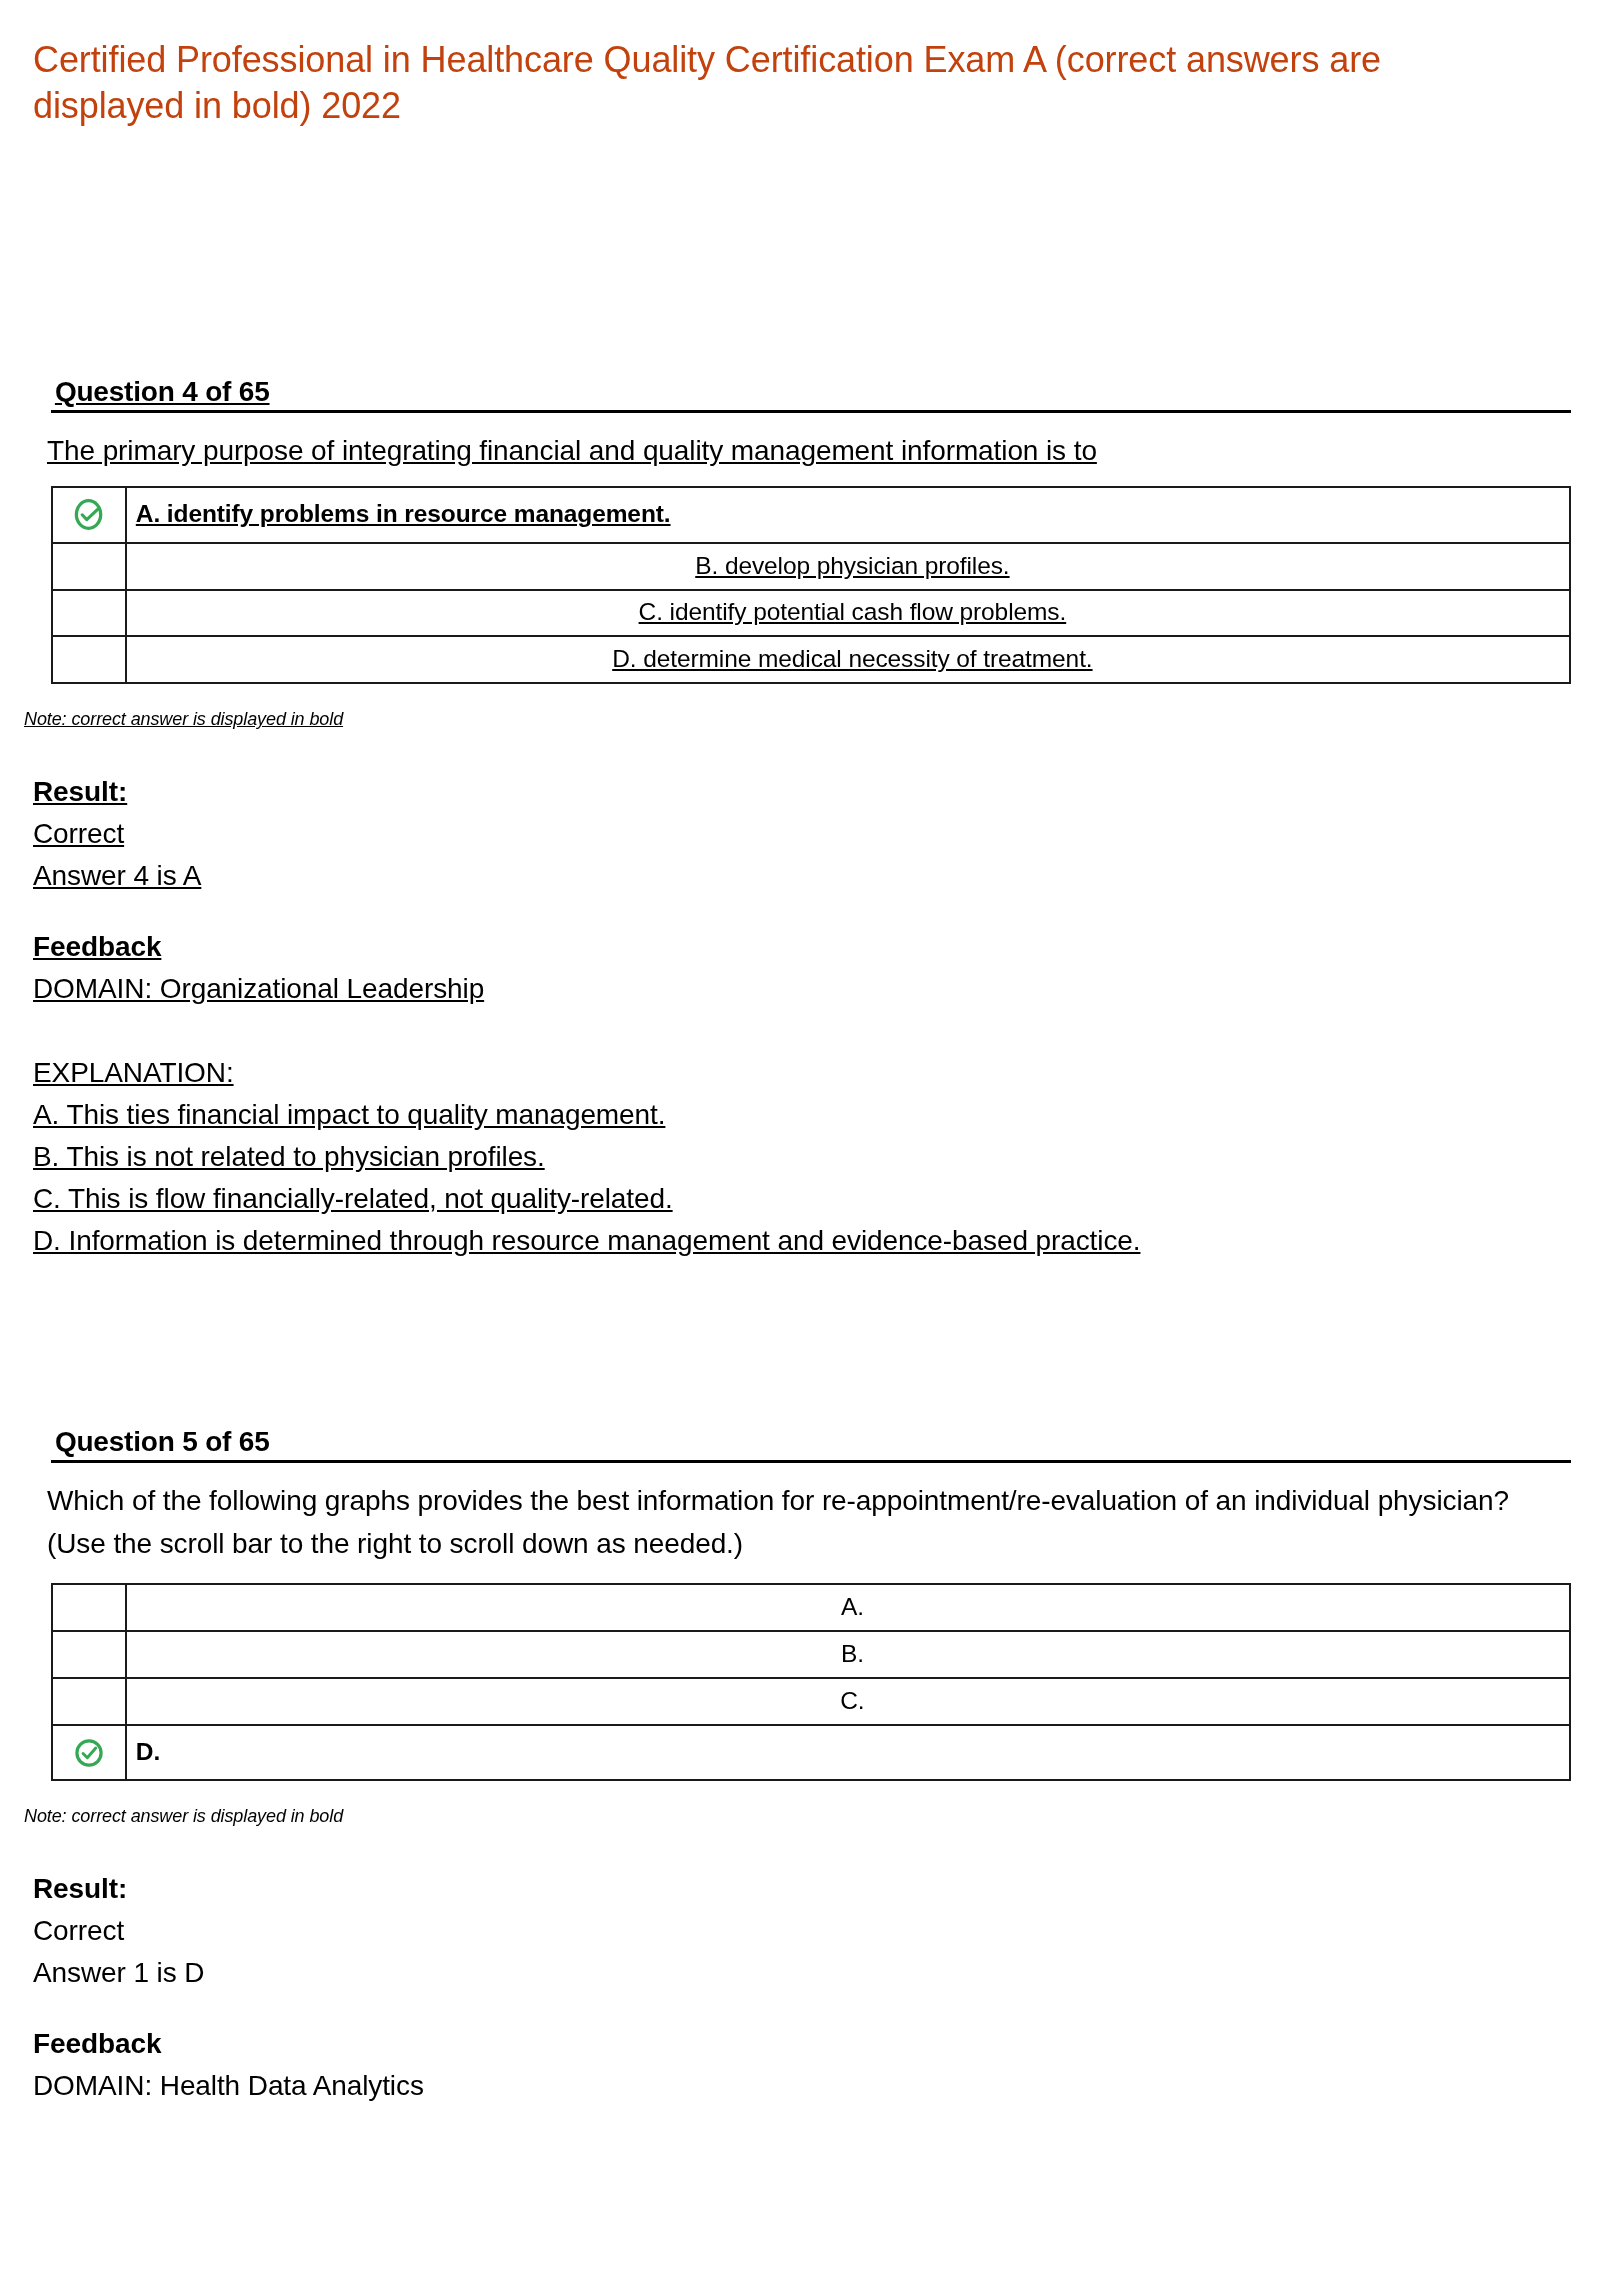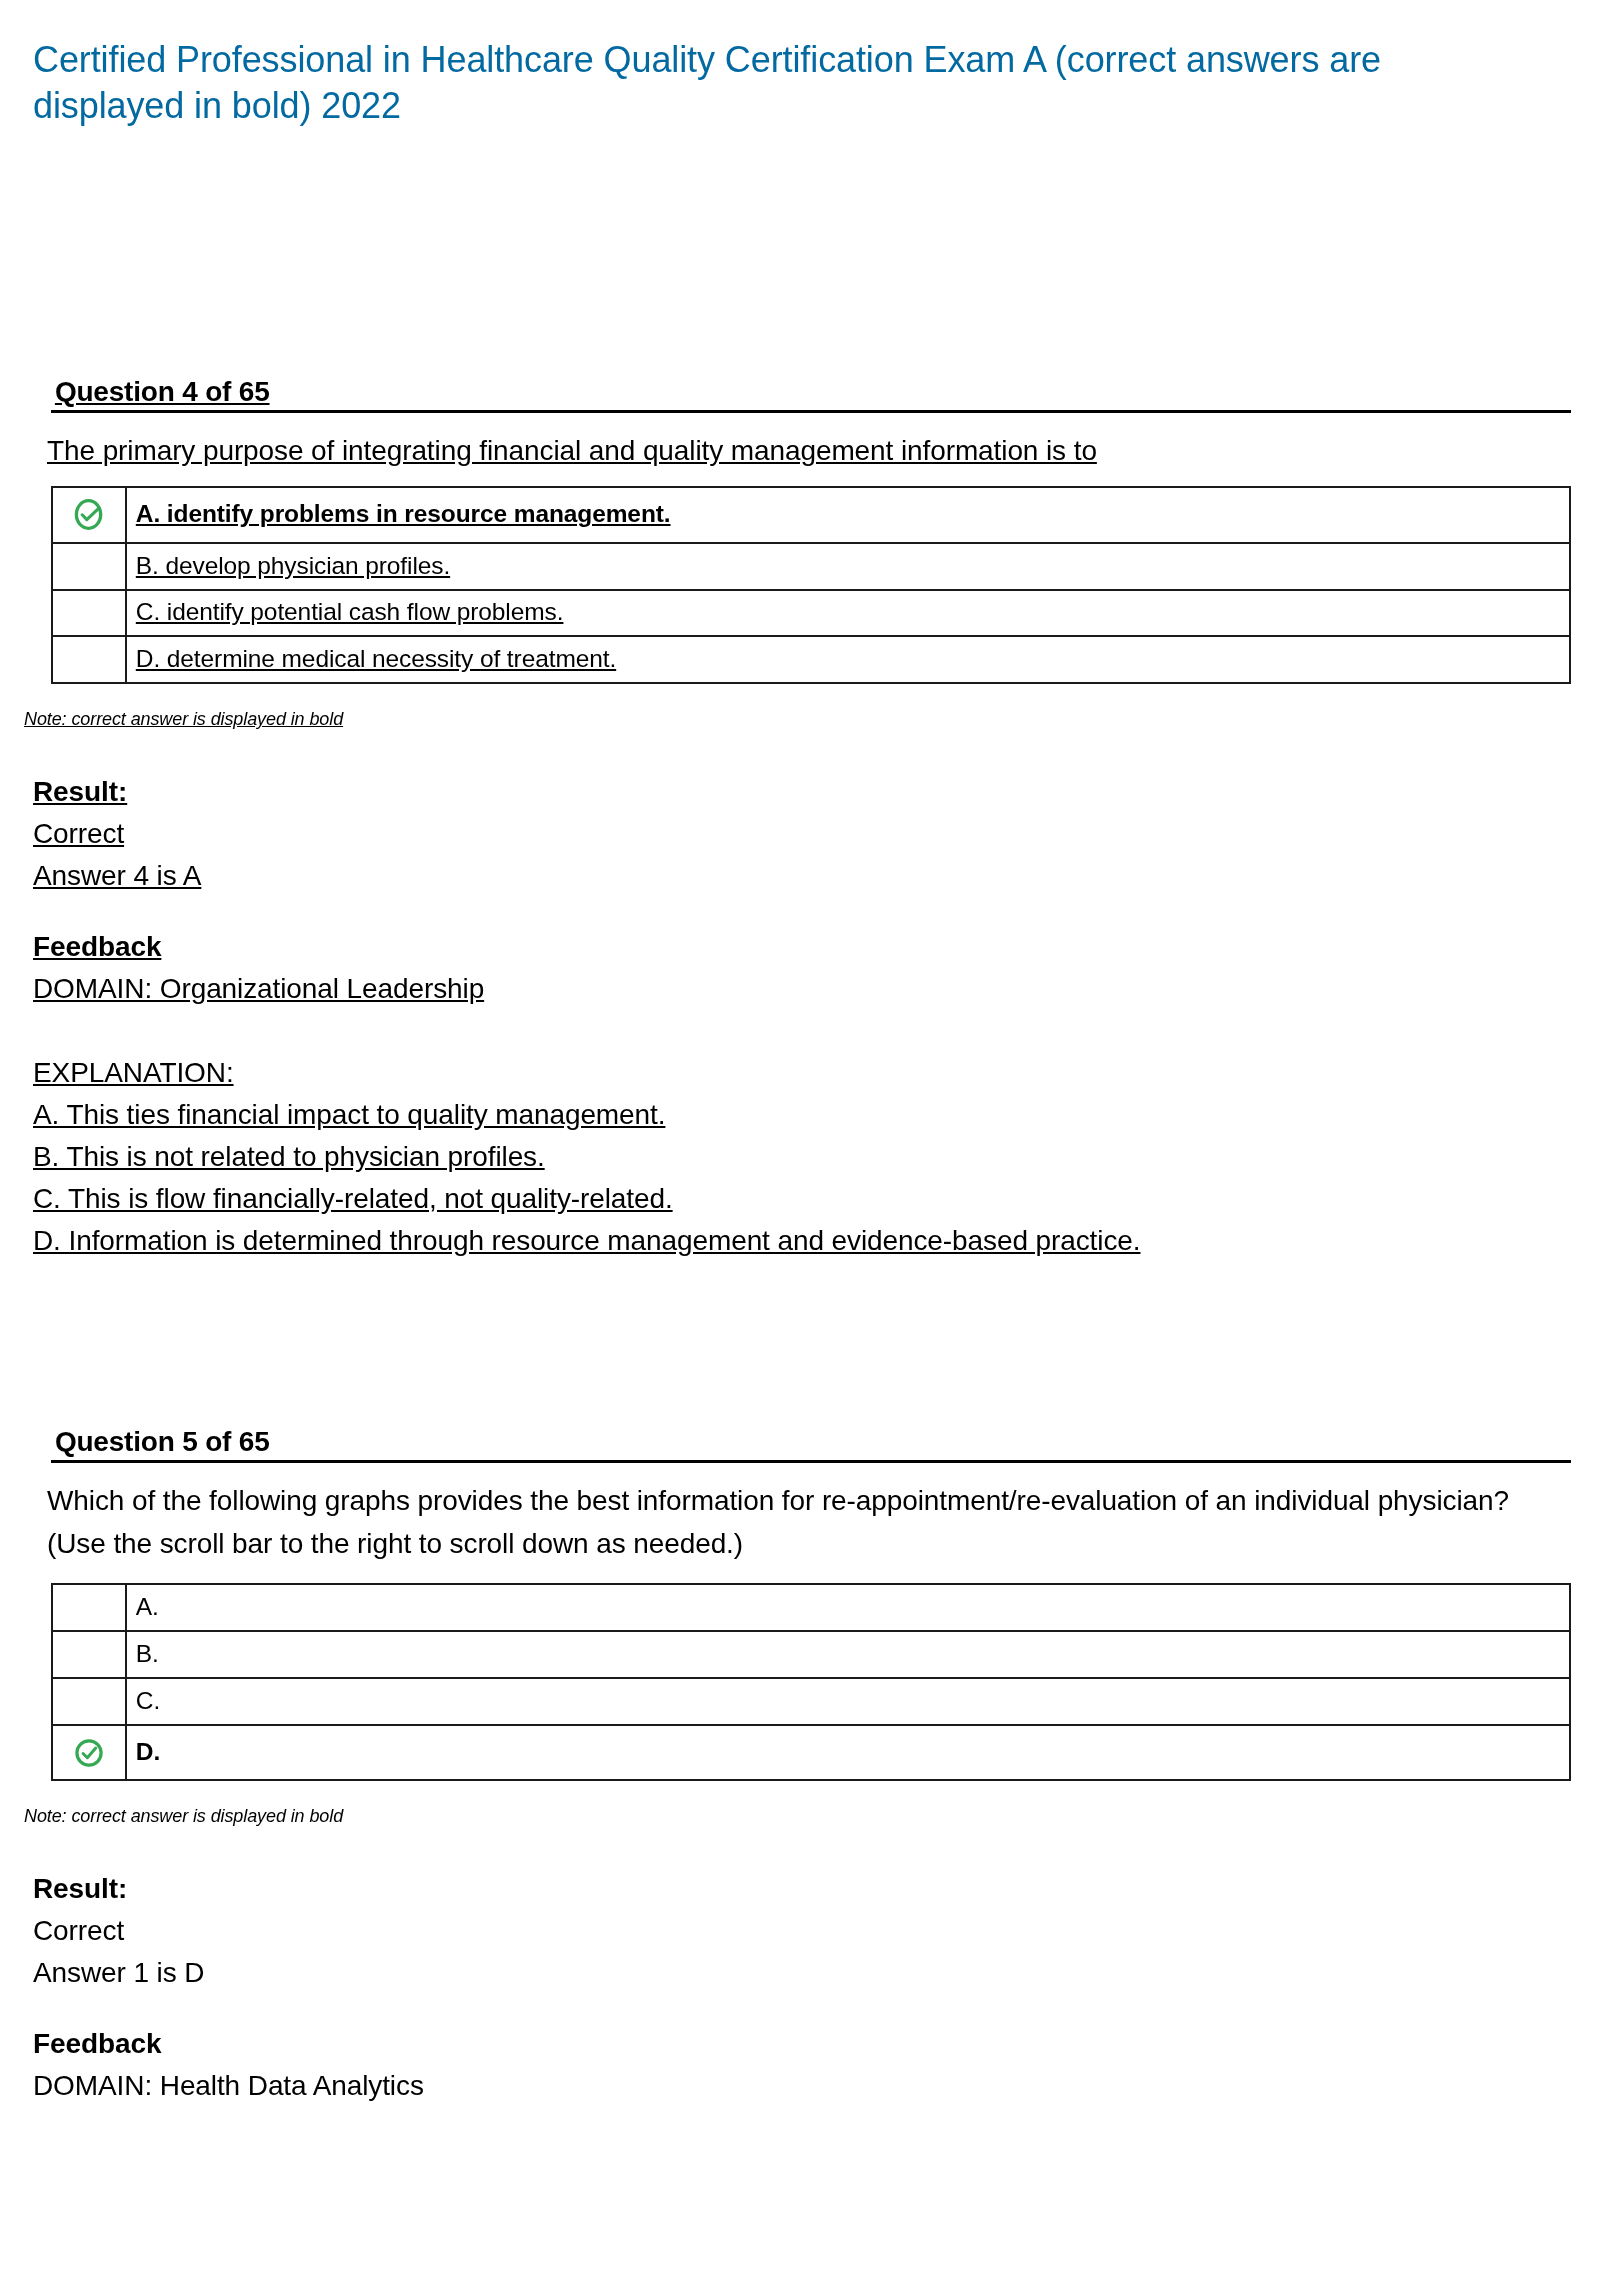--- a/index.html
+++ b/index.html
@@ -22,21 +22,21 @@
 
   
   .doc-title {
     position: absolute;
     left: 33px;
     top: 37px;
     width: 1441px;
     font-size: 36px;
     line-height: 1.27;
     letter-spacing: -0.1px;
-    color: #0369a1;
+    color: #c2410c;
   }
 
   
   .qsection {
     position: absolute;
     left: 0;
     width: 1620px;
   }
   .q-heading {
     margin-left: 51px;
@@ -79,21 +79,21 @@
     vertical-align: middle;
   }
   .answers td.text-cell {
     padding: 2.9px 0 3.9px 8.8px;
     font-size: 24.5px;
     line-height: 1.32;
     letter-spacing: -0.1px;
     border-radius: 24px;
   }
   .answers tr.r-tall td { height: 47px; }
-  .answers tr.r-std  td { height: 38px; }
+  .answers tr.r-std  td { height: 38px; text-align: center; }
   .answers td.text-cell.bold { font-weight: bold; }
 
   .check-icon {
     display: inline-block;
     width: 35px;
     height: 35px;
     vertical-align: middle;
     line-height: 0;
   }
   .check-icon.small { width: 32px; height: 32px; }

